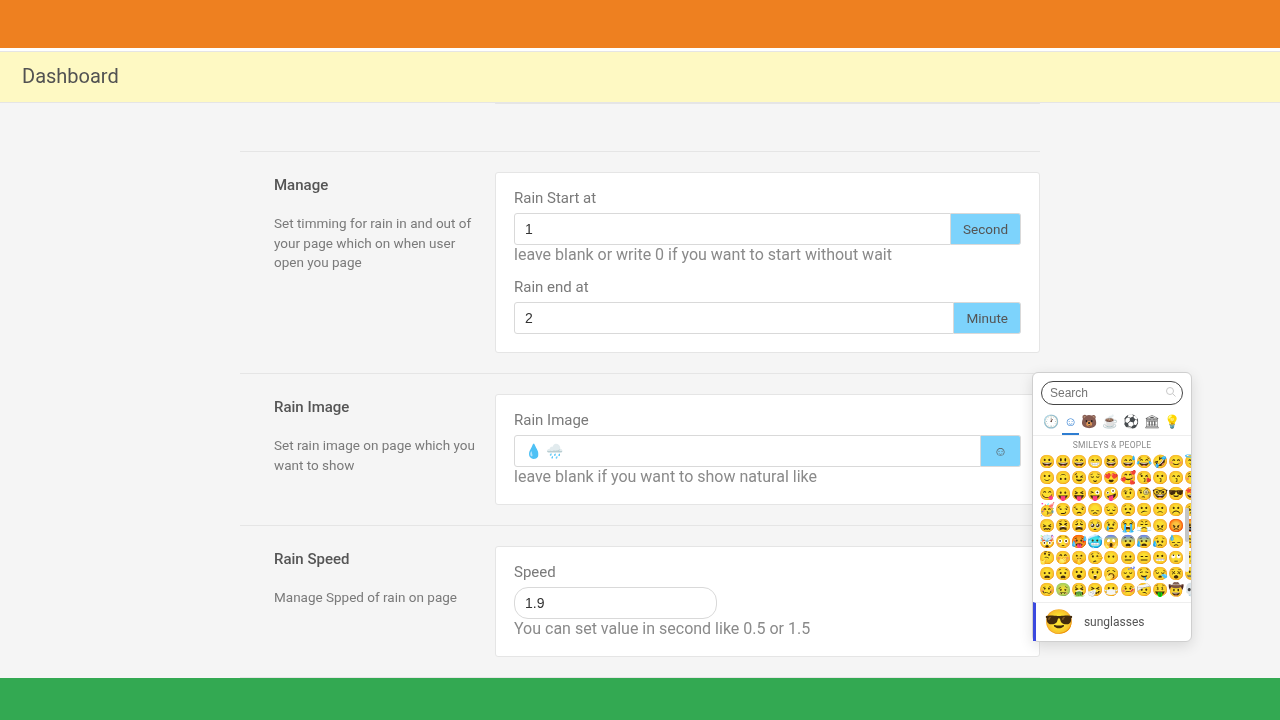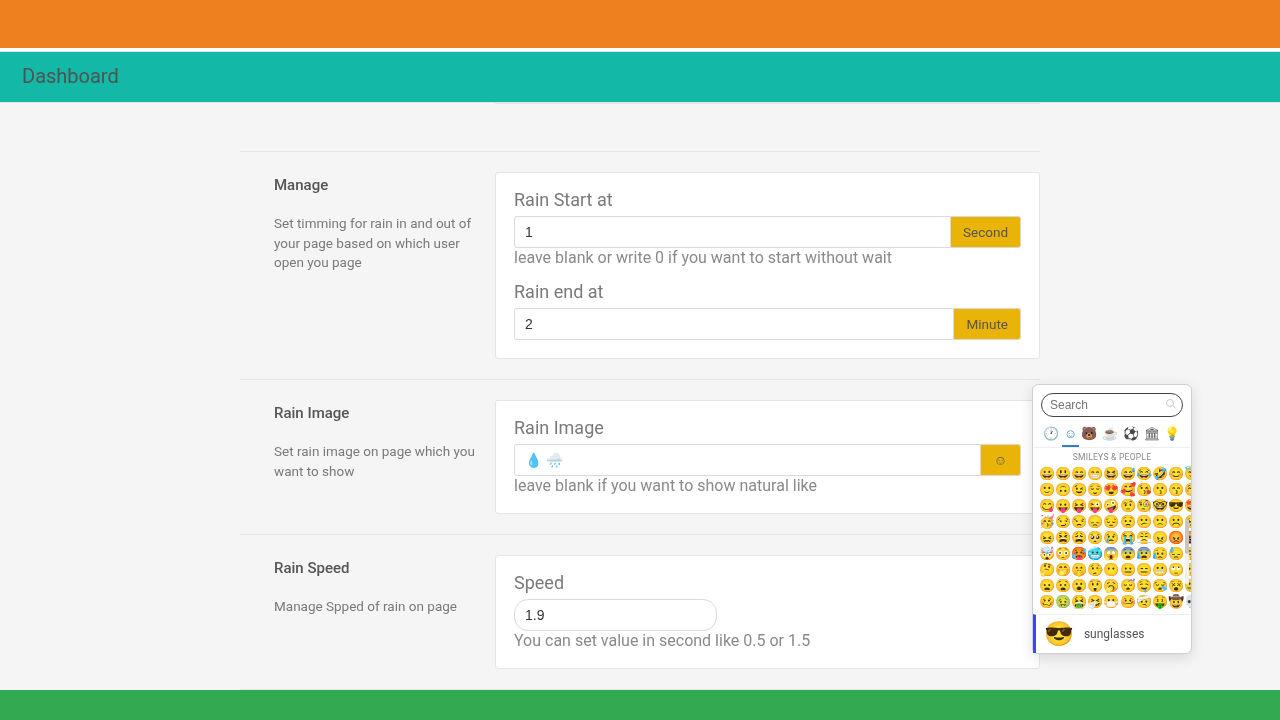--- a/index.html
+++ b/index.html
@@ -1,20 +1,20 @@
 <!DOCTYPE html>
 <html><head>
 <meta charset="utf-8">
 <style>
 * { box-sizing: border-box; margin: 0; padding: 0; }
 body { font-family: -apple-system, BlinkMacSystemFont, "Segoe UI", Roboto, sans-serif; background: #f5f5f5; font-size: 14px; color: #6b6b6b; }
 
 .top-bar { background: #ee8020; height: 48px; }
 .nav-strip { background: #fff; border-bottom: 1px solid #e5e5e5; height: 4px; }
-.page-title-wrap { background: #14b8a6; padding: 12px 22px 14px; border-bottom: 1px solid #e5e5e5; }
+.page-title-wrap { background: #fef9c3; padding: 12px 22px 14px; border-bottom: 1px solid #e5e5e5; }
 .page-title { font-size: 20px; font-weight: 400; color: #525252; }
 
 .content { padding: 0 0 0 0; }
 .section {
   display: flex;
   border-bottom: 1px solid #e5e5e5;
   padding: 0;
   margin: 0 240px;
 }
 .section-left {
@@ -26,39 +26,39 @@
 
 .section-right { flex: 1; padding: 20px 0 20px 0; }
 .card {
   background: #fff;
   border: 1px solid #e5e5e5;
   border-radius: 3px;
   padding: 16px 18px 18px;
 }
 .field { margin-bottom: 14px; }
 .field:last-child { margin-bottom: 0; }
-.field-label { font-size: 18px; color: #7a7a7a; margin-bottom: 6px; display: block; }
+.field-label { font-size: 15px; color: #7a7a7a; margin-bottom: 6px; display: block; }
 .input-group { display: flex; }
 .input-text {
   flex: 1;
   border: 1px solid #d9d9d9;
   border-radius: 3px 0 0 3px;
   padding: 7px 10px;
   font-size: 14px;
   color: #333;
 }
 .input-text.full { border-radius: 14px; }
 .addon {
   border: 1px solid #d9d9d9;
   border-left: none;
   border-radius: 0 3px 3px 0;
   padding: 7px 12px;
   font-size: 13.5px;
   color: #555;
-  background: #eab308;
+  background: #7dd3fc;
 }
 .addon-btn { cursor: pointer; width: 40px; text-align: center; }
 .hint { font-size: 16px; color: #8a8a8a; margin-top: 0; }
 
 .emoji-in-input { font-family: "Apple Color Emoji","Segoe UI Emoji", sans-serif; }
 
 
 .emoji-picker {
   position: absolute;
   width: 160px;
@@ -124,21 +124,21 @@
   <div class="section" style="padding:0;">
     <div class="section-left"></div>
     <div class="section-right" style="padding:0;">
       <div class="card" style="padding:0; border-top:none; border-radius:0 0 3px 3px; height:0;"></div>
     </div>
   </div>
 
   <div class="section">
     <div class="section-left">
       <div class="section-title">Manage</div>
-      <div class="section-desc">Set timming for rain in and out of your page based on which user open you page</div>
+      <div class="section-desc">Set timming for rain in and out of your page which on when user open you page</div>
     </div>
     <div class="section-right">
       <div class="card">
         <div class="field">
           <label class="field-label">Rain Start at</label>
           <div class="input-group">
             <input class="input-text" value="1" style="">
             <div class="addon">Second</div>
           </div>
           <div class="hint">leave blank or write 0 if you want to start without wait</div>
@@ -186,21 +186,21 @@
           <label class="field-label">Speed</label>
           <input class="input-text full" value="1.9" style="">
           <div class="hint">You can set value in second like 0.5 or 1.5</div>
         </div>
       </div>
     </div>
   </div>
 
 </div>
 
-<div class="emoji-picker" style="left:1032px; top:384px;">
+<div class="emoji-picker" style="left:1032px; top:372px;">
   <div class="ep-search-wrap">
     <input class="ep-search" placeholder="Search" style="">
     <svg class="ep-search-icon" viewBox="0 0 24 24" fill="none" stroke="#777" stroke-width="2">
         <circle cx="10" cy="10" r="7"></circle>
         <line x1="21" y1="21" x2="15" y2="15"></line>
       </svg>
   </div>
   <div class="ep-tabs" id="ep-tabs">
       <div class="ep-tab">🕐</div>
       <div class="ep-tab active">☺</div>

